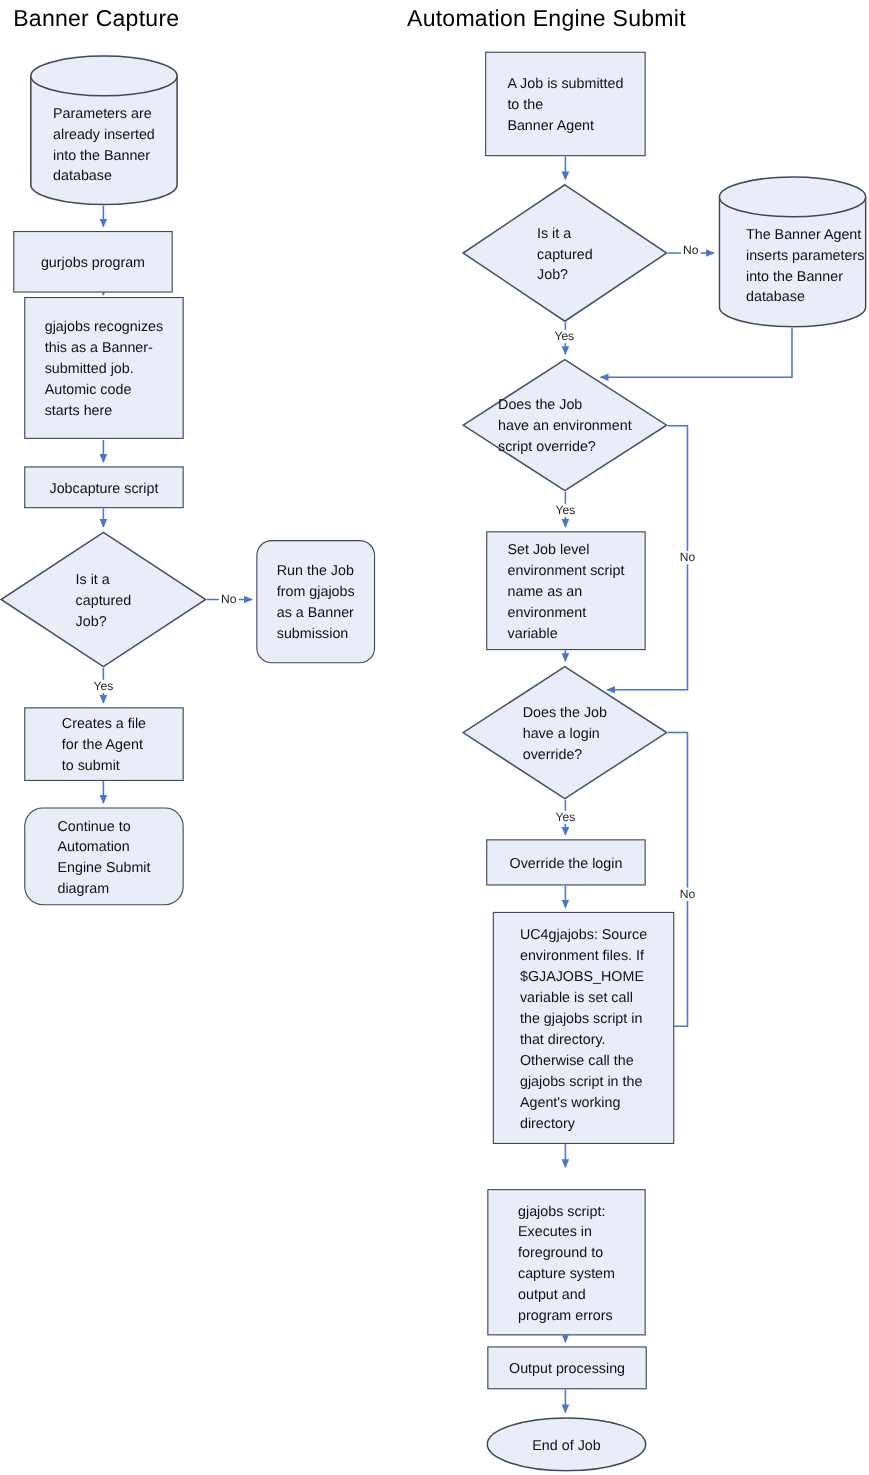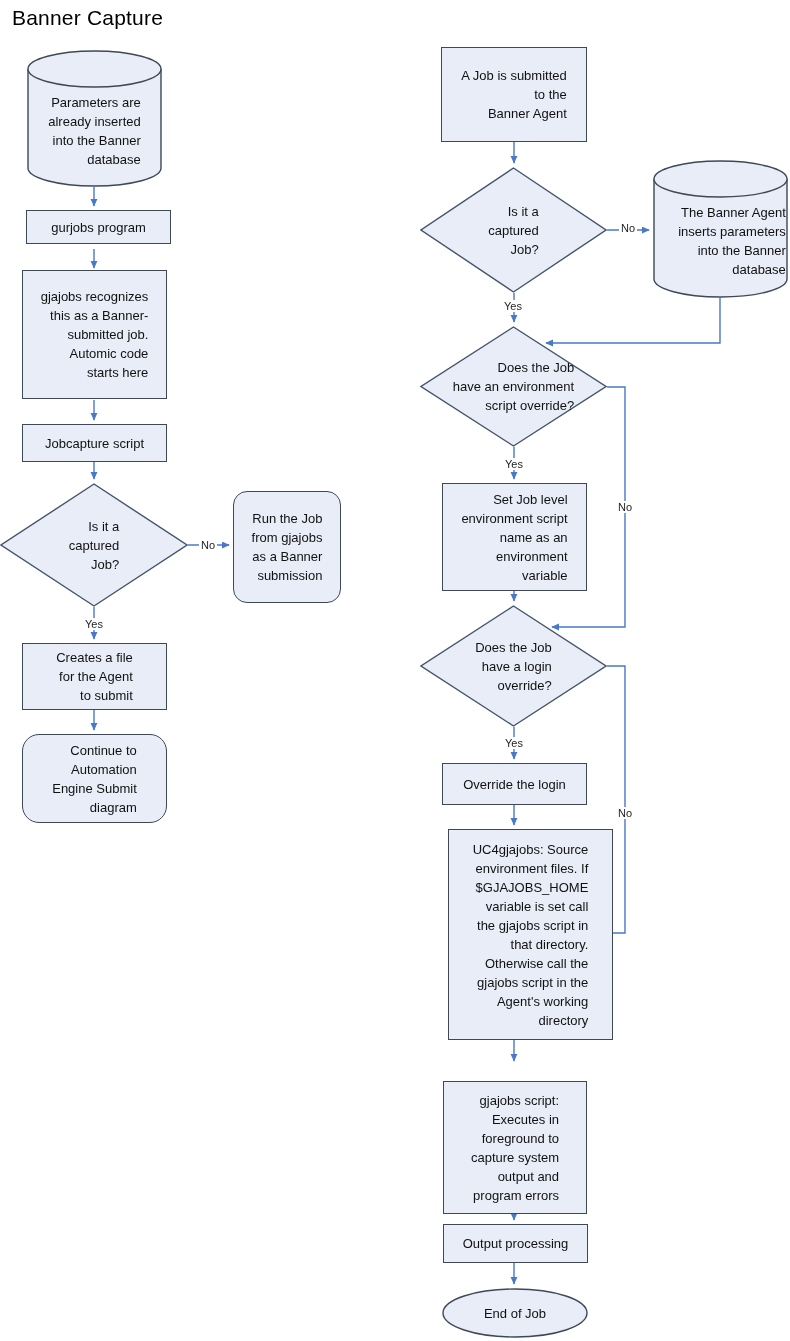--- a/index.html
+++ b/index.html
@@ -21,21 +21,21 @@
   #connector-layer {
     position: absolute;
     left: 0; top: 0;
     z-index: 1;
   }
   .node {
     position: absolute;
     display: flex;
     align-items: center;
     justify-content: center;
-    text-align: right;
+    text-align: left;
     font-size: 13px;
     line-height: 19px;
     color: #111111;
     z-index: 2;
     box-sizing: border-box;
   }
   .node-rect {
     background: #e8edf7;
     border: 1.4px solid #3f4855;
   }
@@ -94,33 +94,34 @@
       <polyline points="514,727 514,759" marker-end="url(#arrow)"></polyline>
       <polyline points="514,805 514,825" marker-end="url(#arrow)"></polyline>
       <polyline points="607,666 625,666 625,933 601,933" marker-end="url(#arrow)"></polyline>
       <polyline points="514,1040 514,1061" marker-end="url(#arrow)"></polyline>
       <polyline points="514,1198 514,1220" marker-end="url(#arrow)"></polyline>
       <polyline points="514,1263 514,1284" marker-end="url(#arrow)"></polyline>
     </g>
   </svg>
 
   <div class="diagram-title" style="left:12px; top:6px;">Banner Capture</div>
+  <div class="diagram-title" style="left:370px; top:6px;">Automation Engine Submit</div>
 
   <div class="node" style="left:27px; top:50px; width:135px; height:137px;">
     <svg class="shape" width="135" height="137" viewBox="0 0 135 137">
       <path d="M1,19 L1,118 A66.5,18 0 0 0 134,118 L134,19" fill="#e8edf7" stroke="#3f4855" stroke-width="1.4"></path>
       <ellipse cx="67.5" cy="19" rx="66.5" ry="18" fill="#e8edf7" stroke="#3f4855" stroke-width="1.4"></ellipse>
     </svg>
     <span class="node-text" style="padding-top:24px;">Parameters are
 already inserted
 into the Banner
 database</span>
   </div>
 
-  <div class="node node-rect" style="left:26px; top:210px; width:145px; height:34px;">
+  <div class="node node-rect" style="left:12px; top:210px; width:145px; height:56px;">
     <span class="node-text">gurjobs program</span>
   </div>
 
   <div class="node node-rect" style="left:22px; top:270px; width:145px; height:129px;">
     <span class="node-text">gjajobs recognizes
 this as a Banner-
 submitted job.
 Automic code
 starts here</span>
   </div>

